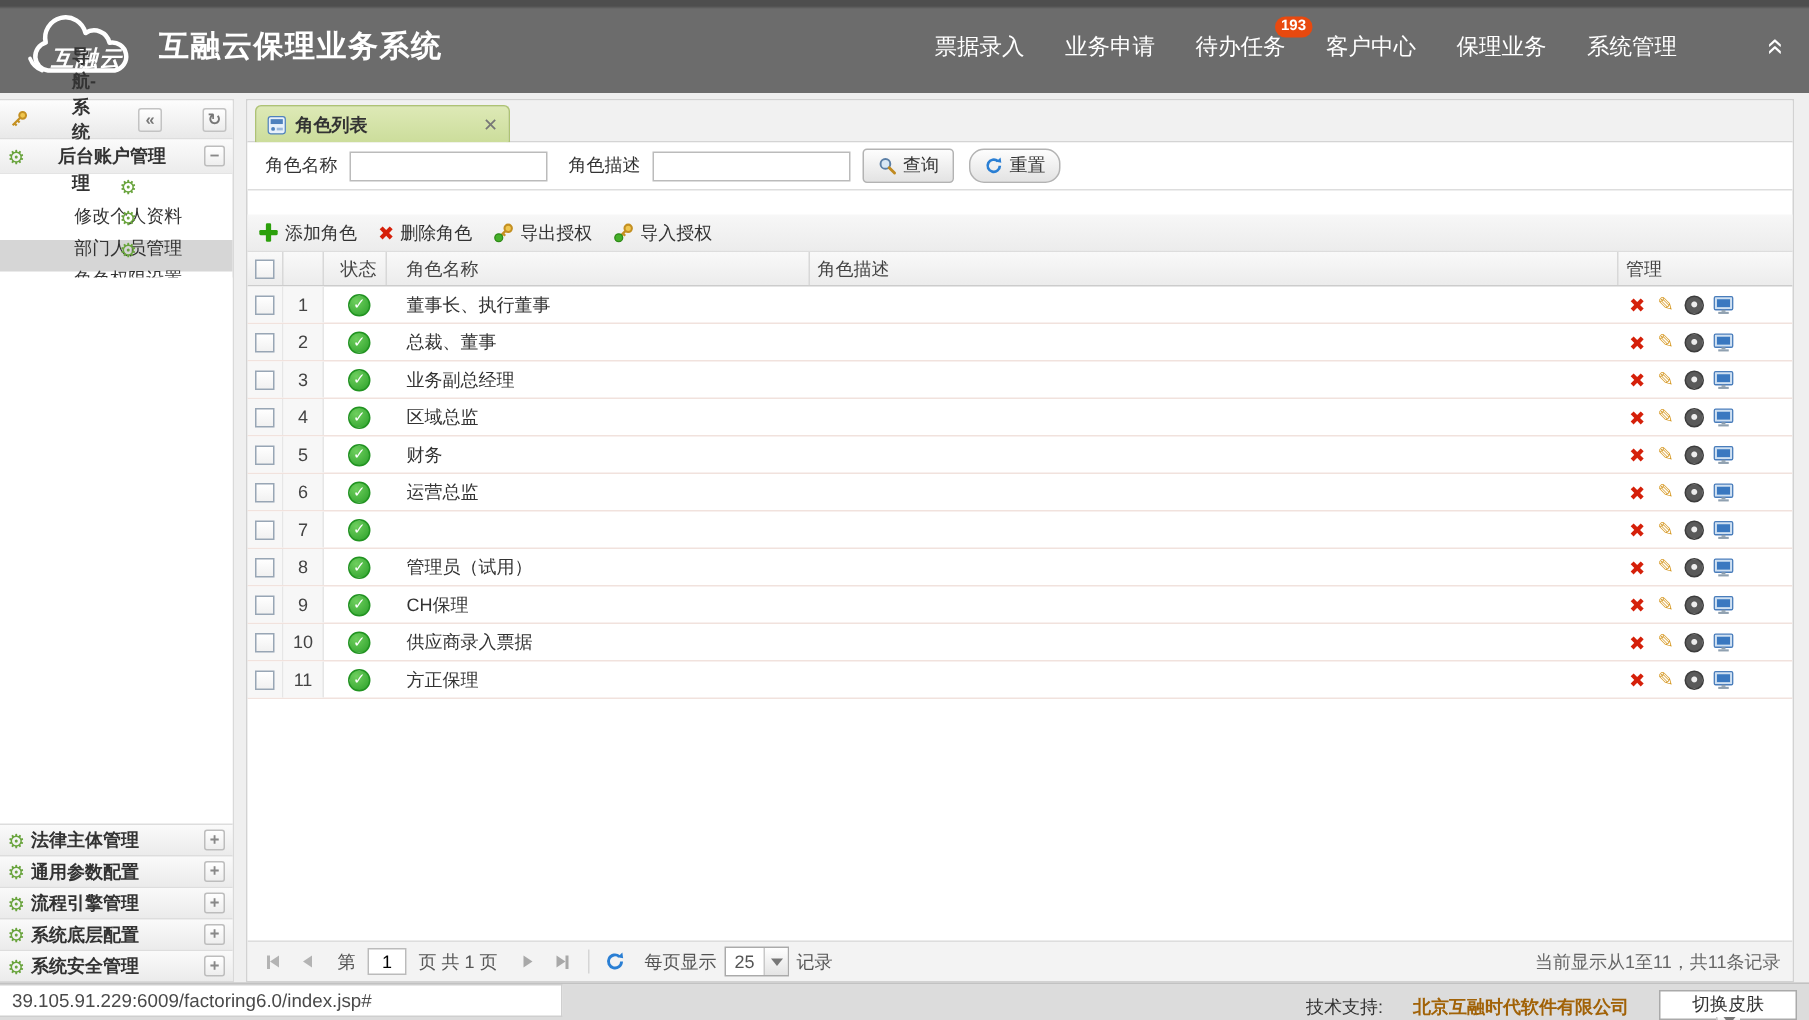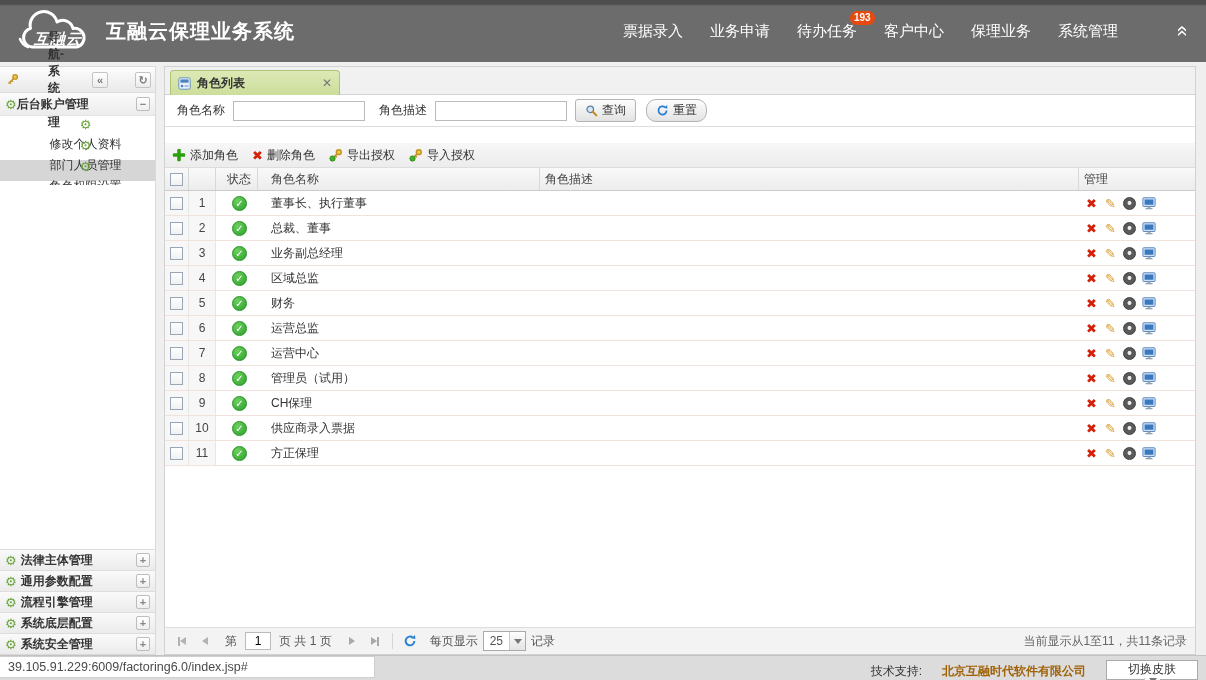--- a/index.html
+++ b/index.html
@@ -29,21 +29,21 @@
     border:1px solid #d9d9d9; border-left:none; display:flex; flex-direction:column; }
   .sb-title { height:26px; background:linear-gradient(#fdfdfd,#e9e9e9); border-bottom:1px solid #ddd;
     display:flex; align-items:center; padding:0 4px 0 6px; font-weight:bold; color:#333;gap:24px; }
   .sb-title-label { flex:1; margin-left:5px; }
   .sq-btn { width:16px; height:16px; border:1px solid #c3c3c3; border-radius:2px; margin-left:3px;
     background:linear-gradient(#fff,#ececec); color:#777; font-size:10px; line-height:14px; text-align:center; cursor:pointer; }
   .sq-btn.collapse::after { content:"«"; font-size:11px; }
   .sq-btn.refresh::after { content:"↻"; font-size:11px; }
   .sb-group { height:23px; background:linear-gradient(#fbfbfb,#ececec); border-bottom:1px solid #e4e4e4;
     display:flex; align-items:center; padding:0 5px; font-weight:bold; cursor:pointer; }
-  .sb-group-label { flex:1; margin-left:0; }
+  .sb-group-label { flex:1; margin-left:22px; }
   .pm-btn { width:14px; height:14px; border:1px solid #bdbdbd; border-radius:2px;
     background:linear-gradient(#fff,#eee); color:#888; font-size:11px; line-height:12px; text-align:center; }
   .pm-btn.minus::after { content:"−"; }
   .pm-btn.plus::after { content:"+"; }
   .sb-tree { padding:2px 0 4px; }
   .tree-item { height:21px; display:flex; align-items:center; gap:5px; padding-left:16px; cursor:pointer; color:#333;flex-direction:column; }
   .tree-item.selected { background:#d6d6d6; }
   .sb-spacer { flex:1; background:#fff; }
   .sb-acc { height:21px; background:linear-gradient(#fafafa,#ebebeb); border-top:1px solid #ddd;
     display:flex; align-items:center; padding:0 5px; font-weight:bold; cursor:pointer; }
@@ -476,21 +476,20 @@
     </div>
 
     <div class="tr">
       <div class="td col-cb">
           <span class="cb"></span>
         </div>
       <div class="td col-num">7</div>
       <div class="td col-status">
           <span class="status-ok"></span>
         </div>
-      <div class="td col-name">运营中心</div>
       <div class="td col-desc"></div>
       <div class="td col-manage">
           <span class="manage-icons">
         <span class="ic">
               <span class="x-red"></span>
             </span>
         <span class="ic ic-edit"></span>
         <span class="ic">
               <span class="ic-disc"></span>
             </span>

